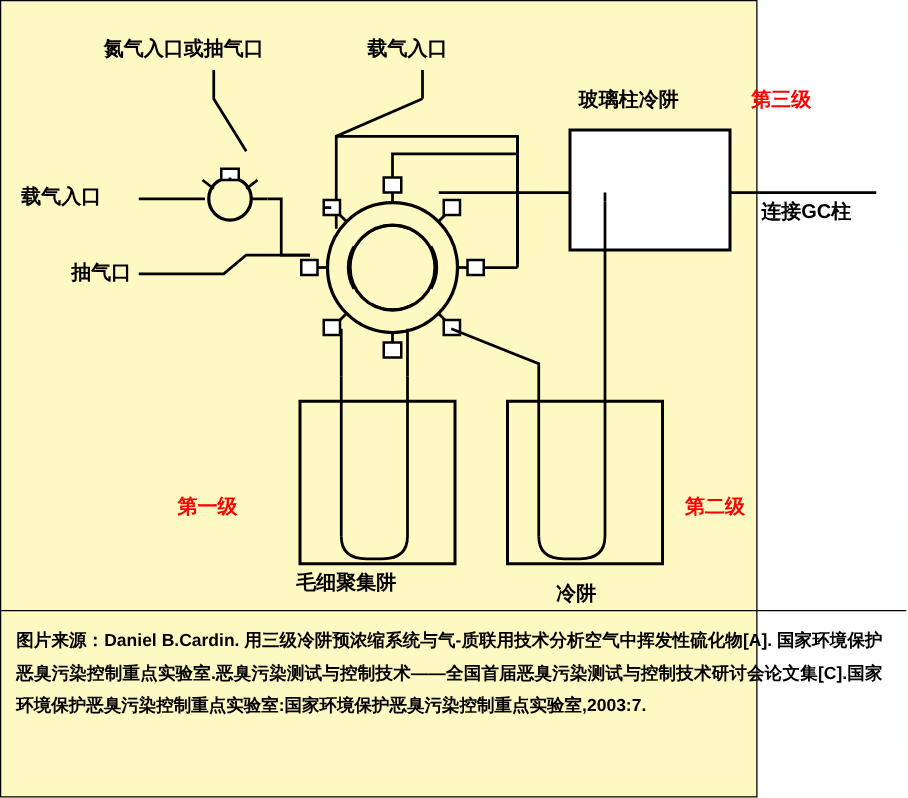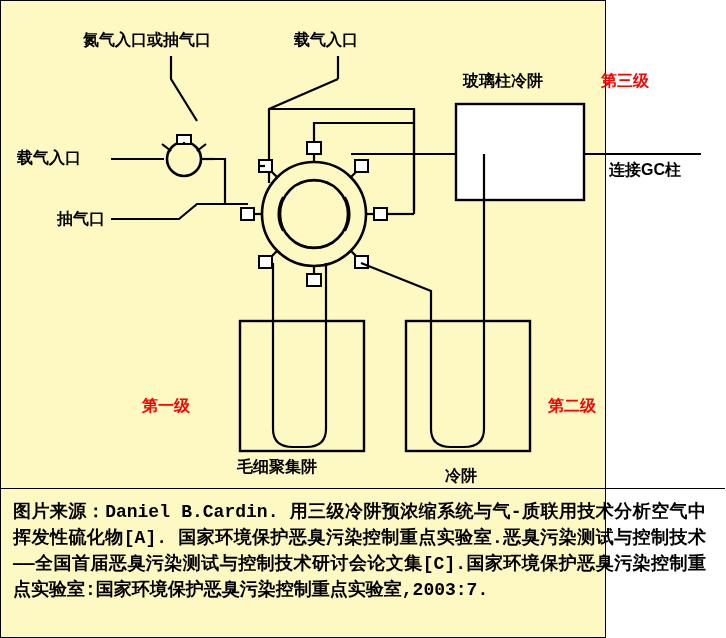--- a/index.html
+++ b/index.html
@@ -47,26 +47,25 @@
   }
   #caption {
     position: absolute;
     left: 0;
     top: 487px;
     width: 724px;
     height: 150px;
     border-top: 1px solid #000000;
     box-sizing: border-box;
     padding: 10px 19px 8px 12px;
-    font-size: 18px;
+    font-size: 14px;
     line-height: 26px;
     font-weight: bold;
     color: #000000;
     text-align: justify;
-    font-family: Liberation Mono, monospace;
   }
 </style>
 </head>
 <body>
 
 <div id="page">
 
   <div id="diagram-area">
 
     <svg id="diagram-svg" width="724" height="487" viewBox="0 0 724 487">

